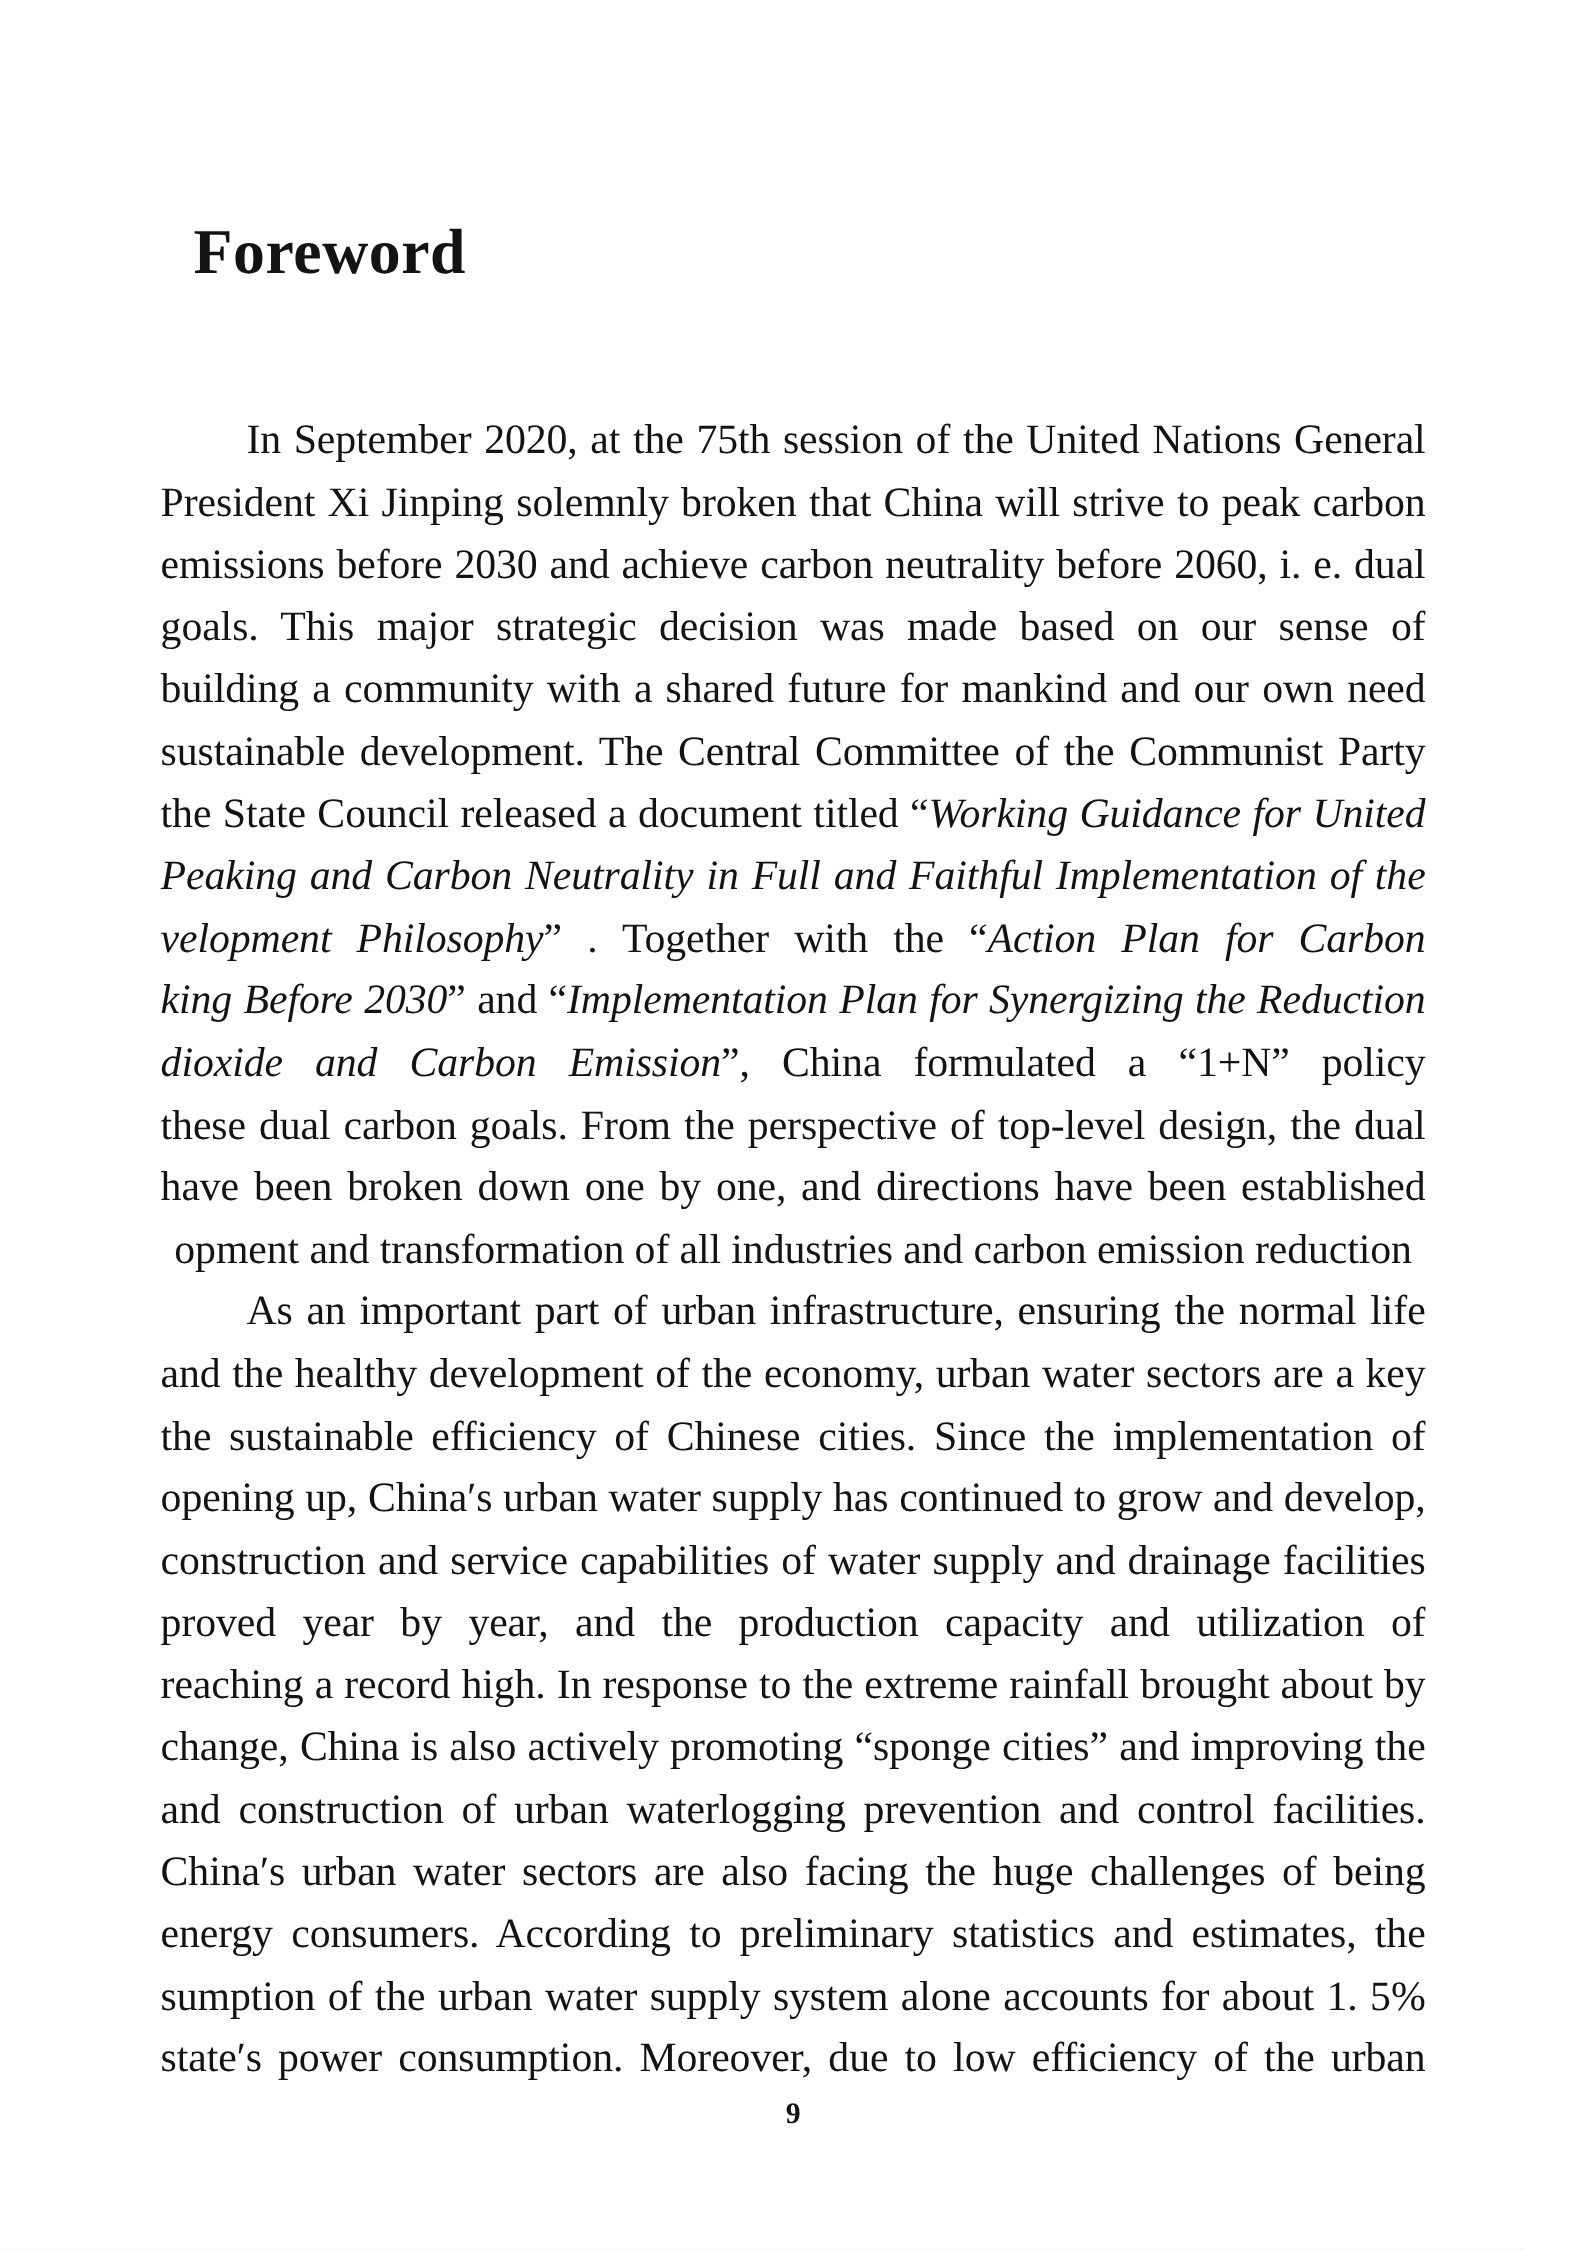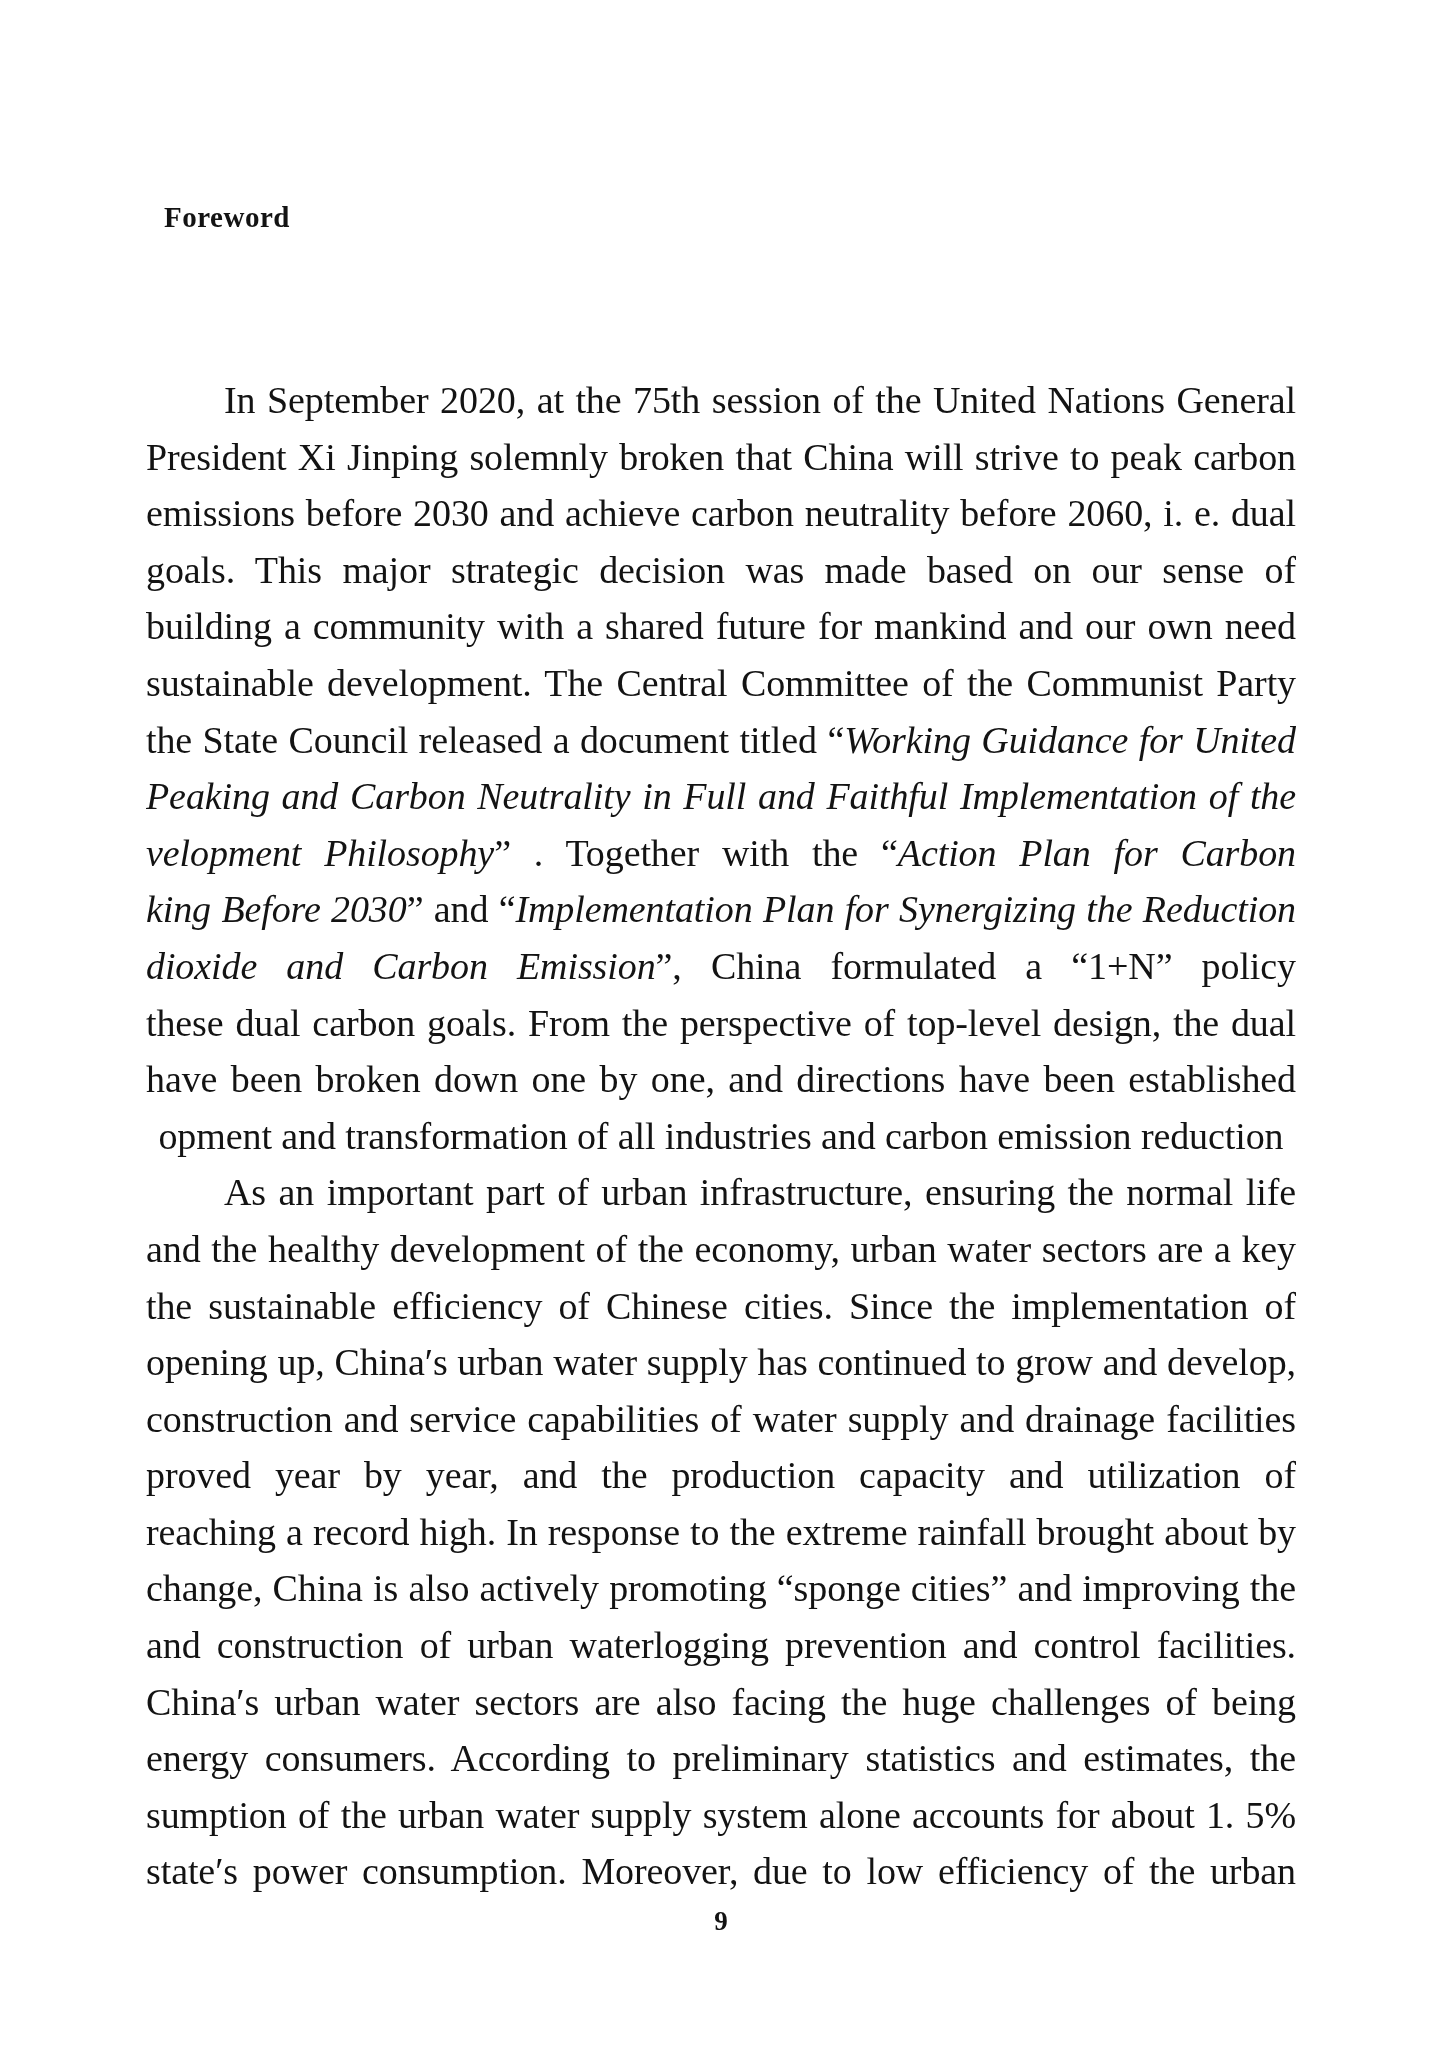--- a/index.html
+++ b/index.html
@@ -8,24 +8,24 @@
     width:1450px;height:2045px;
     background:#ffffff;
     color:#131313;
     font-family:"Liberation Serif","DejaVu Serif",serif;
     overflow:hidden;
     margin:0 auto;
   }
   .heading{
     position:absolute;
     left:160px;top:188px;
-    font-size:29px;
+    font-size:58px;
     line-height:50px;
     font-weight:bold;
-    margin:4px;
+    margin:16px;
     letter-spacing:0.5px;
   }
   .body-text{
     position:absolute;
     left:146px;top:372px;
     width:1150px;
   }
   .para{margin:0;padding:0;}
   .line{
     font-size:38px;

